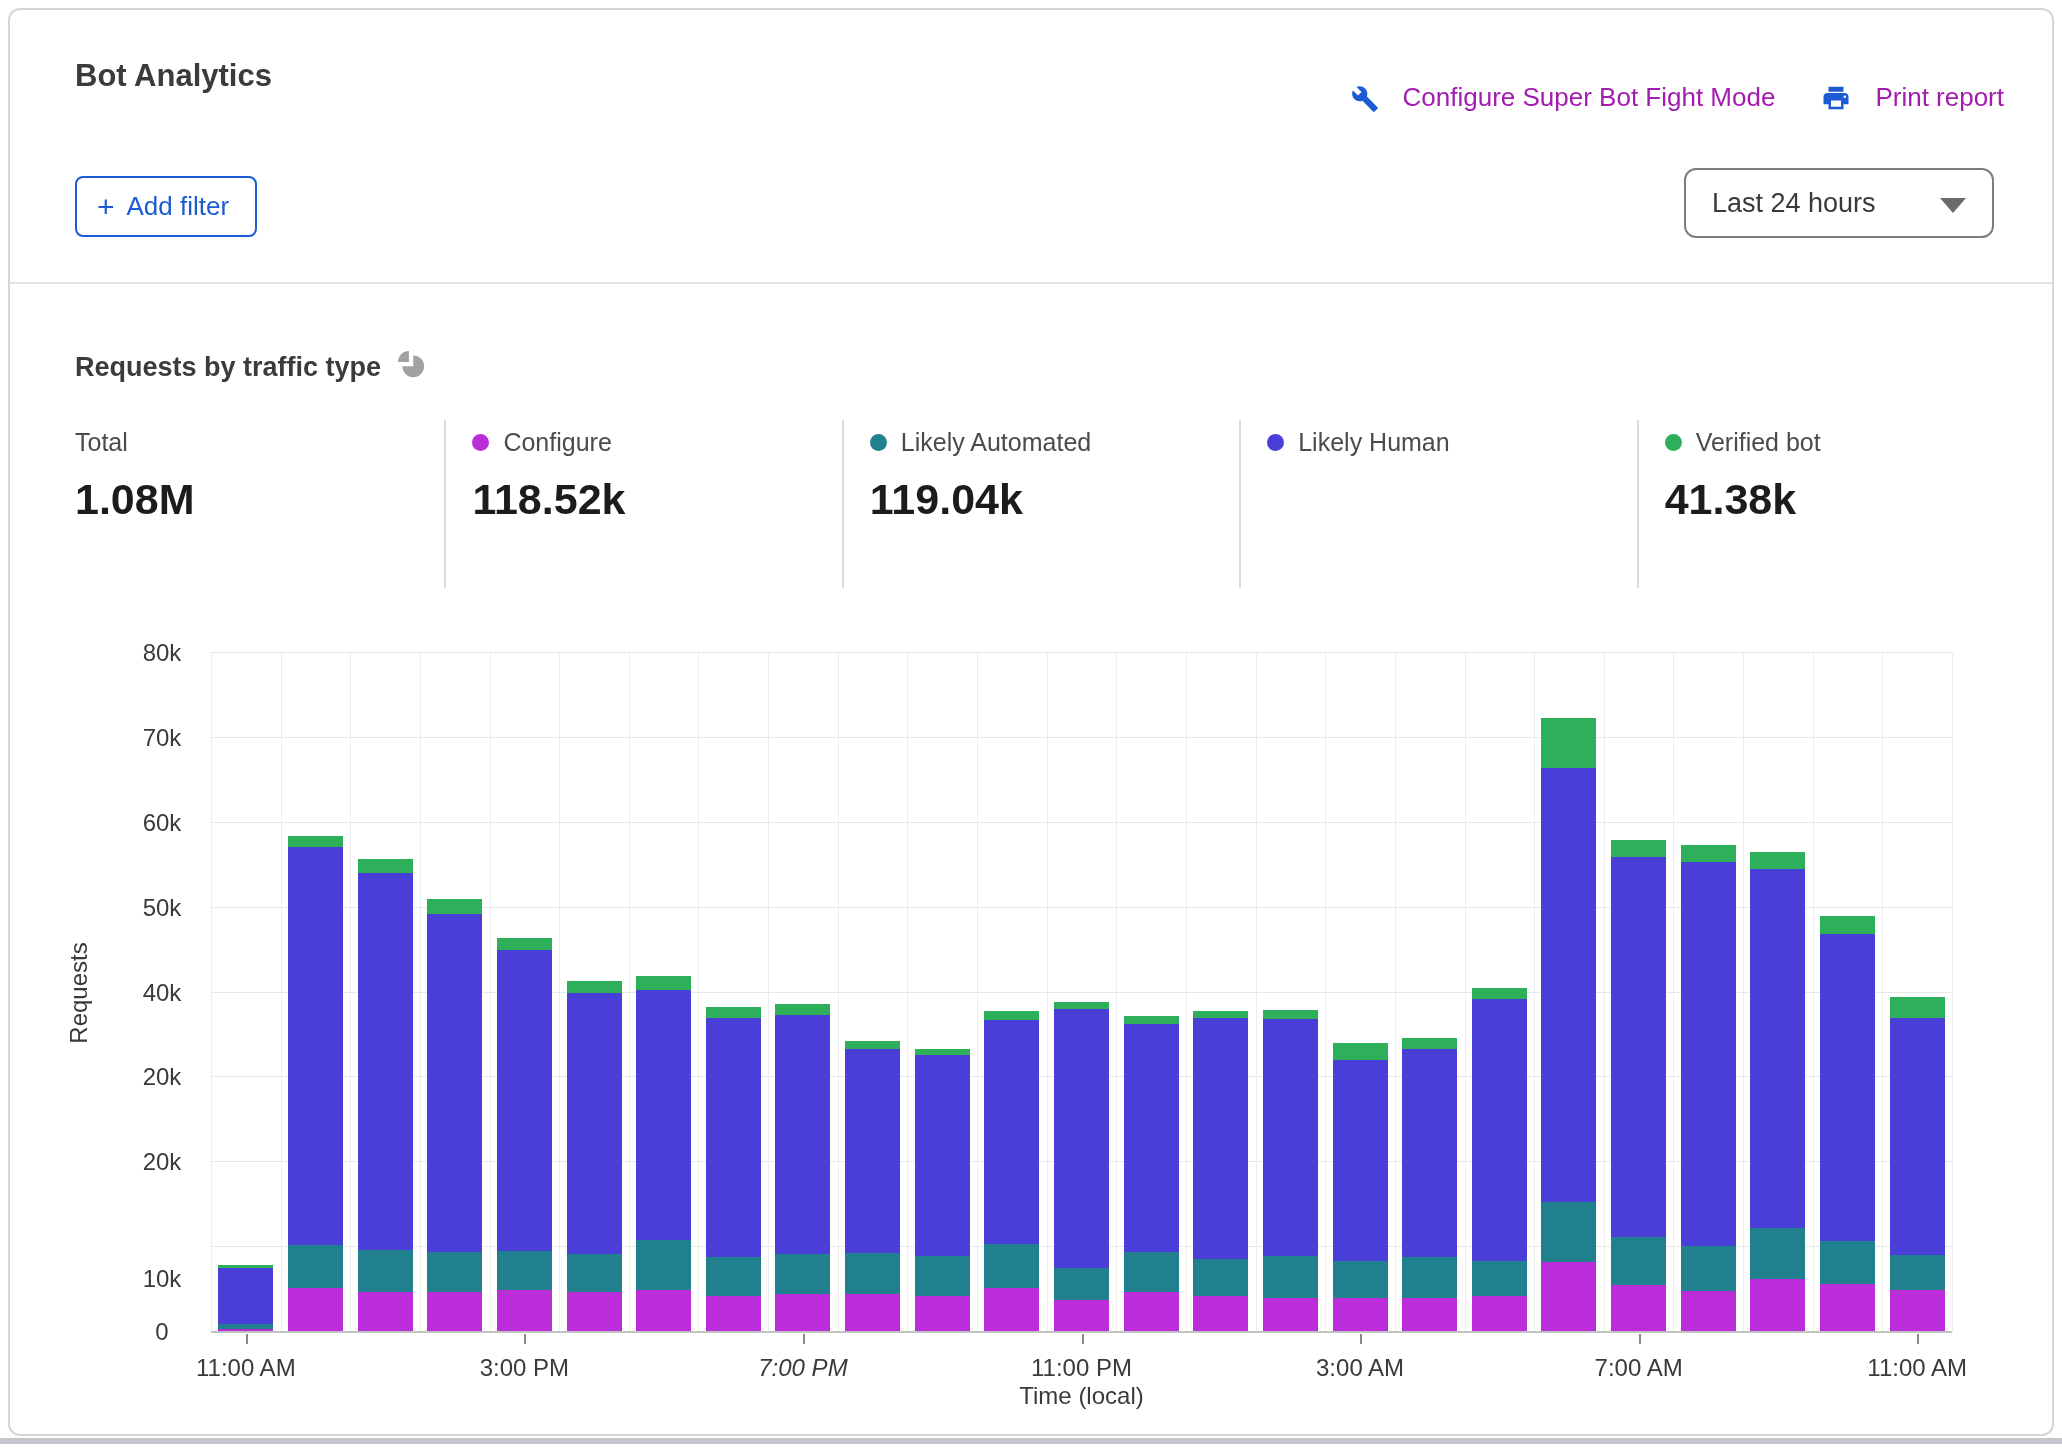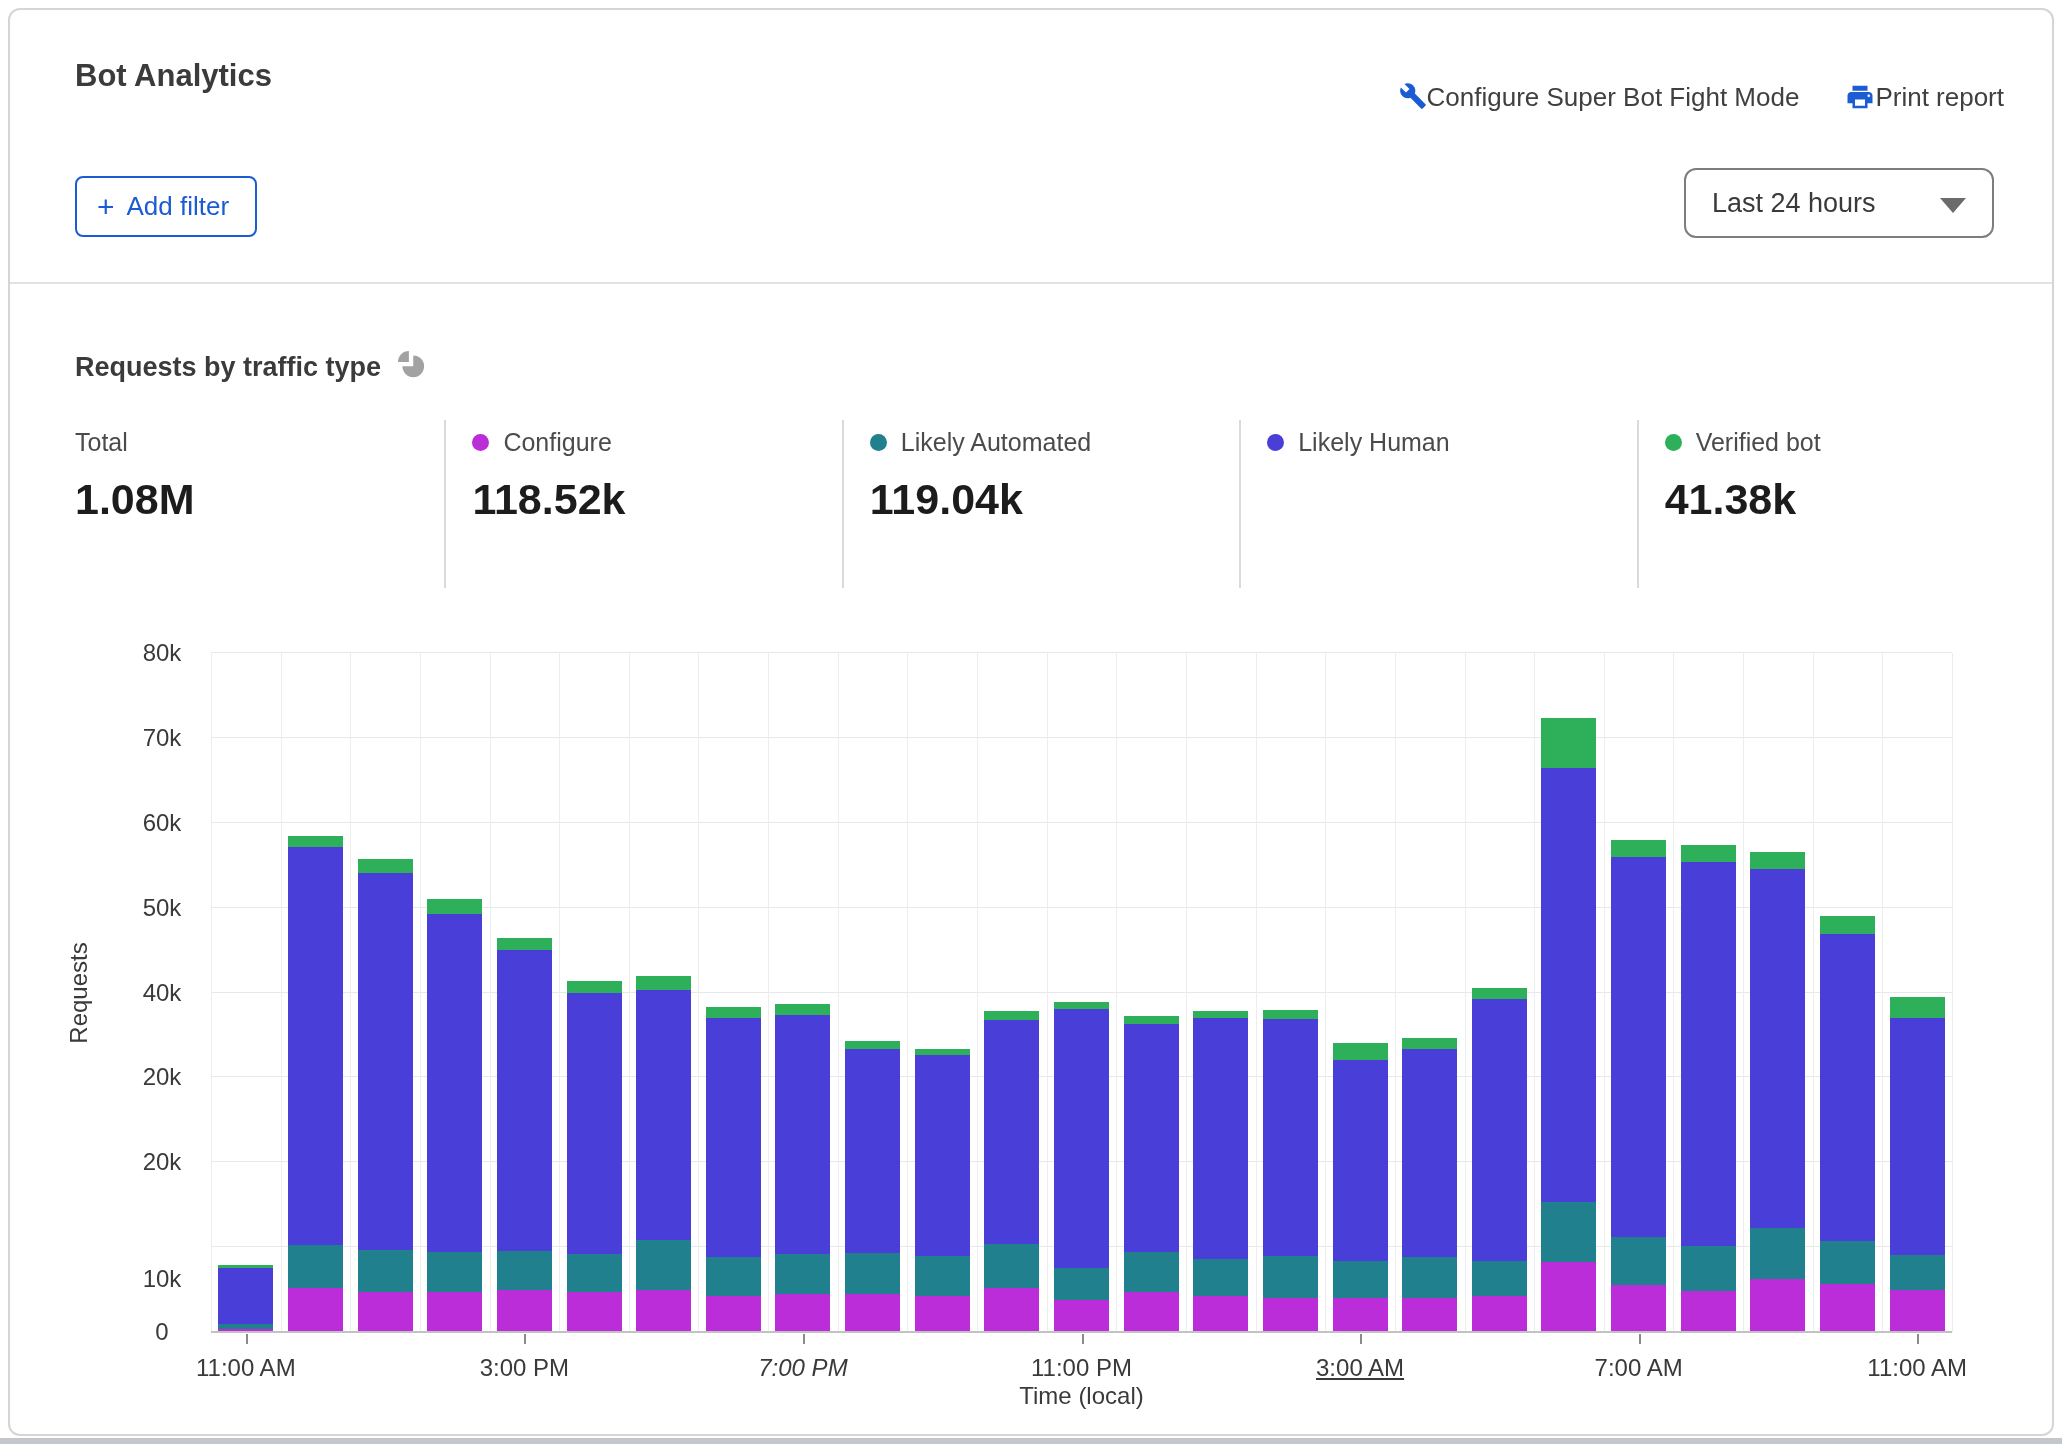--- a/index.html
+++ b/index.html
@@ -5,21 +5,21 @@
   html,body{margin:0;padding:0;background:#fff;}
   body{width:2062px;height:1450px;position:relative;overflow:hidden;
        font-family:"Liberation Sans","DejaVu Sans",sans-serif;color:#3b3b3b;}
   .card{position:absolute;left:8px;top:8px;width:2042px;height:1424px;
         background:#fff;border:2px solid #d5d5d5;border-radius:12px;}
   .bottom-strip{position:absolute;left:0;top:1438px;width:2062px;height:6px;background:#c3c7cb;}
 
   
   .page-title{position:absolute;left:65px;top:48px;font-size:31px;font-weight:700;color:#3b3b3b;}
   .header-links{position:absolute;top:72px;right:48px;display:flex;gap:46px;align-items:center;}
-  .hlink{display:flex;align-items:flex-start;gap:0;color:#404040;font-size:26px;cursor:pointer;text-decoration:none;}
+  .hlink{display:flex;align-items:flex-end;gap:24px;color:#a21caf;font-size:26px;cursor:pointer;text-decoration:none;}
   .hlink svg{display:block;}
   .add-filter{position:absolute;left:65px;top:166px;display:flex;align-items:center;gap:12px;
               border:2px solid #1b5cd5;border-radius:8px;background:#fff;color:#1b5cd5;
               font-size:26px;padding:13px 26px 13px 20px;cursor:pointer;
               font-family:"Liberation Sans","DejaVu Sans",sans-serif;}
   .add-filter .plus{font-size:30px;line-height:24px;font-weight:400;}
   .dropdown{position:absolute;top:158px;right:58px;width:306px;height:66px;border:2px solid #7d7d7d;
             border-radius:12px;display:flex;align-items:center;background:#fff;cursor:pointer;}
   .dropdown .dd-text{margin-left:26px;font-size:27px;color:#3a3a3a;}
   .caret{position:absolute;right:26px;top:28px;width:0;height:0;
@@ -342,21 +342,21 @@
   <div id="xticks">
       <div class="xtick-mark" style="left: 235.82px; top: 1324px;"></div>
       <div class="xtick-label" style="left: 235.82px; top: 1344px;">11:00 AM</div>
       <div class="xtick-mark" style="left: 514.38px; top: 1324px;"></div>
       <div class="xtick-label" style="left: 514.38px; top: 1344px;">3:00 PM</div>
       <div class="xtick-mark" style="left: 792.94px; top: 1324px;"></div>
       <div class="xtick-label" style="left: 792.94px; top: 1344px; font-style: italic;">7:00 PM</div>
       <div class="xtick-mark" style="left: 1071.5px; top: 1324px;"></div>
       <div class="xtick-label" style="left: 1071.5px; top: 1344px;">11:00 PM</div>
       <div class="xtick-mark" style="left: 1350.06px; top: 1324px;"></div>
-      <div class="xtick-label" style="left: 1350.06px; top: 1344px; text-decoration: underline;">3:00 AM</div>
+      <div class="xtick-label" style="left: 1350.06px; top: 1344px;">3:00 AM</div>
       <div class="xtick-mark" style="left: 1628.62px; top: 1324px;"></div>
       <div class="xtick-label" style="left: 1628.62px; top: 1344px;">7:00 AM</div>
       <div class="xtick-mark" style="left: 1907.18px; top: 1324px;"></div>
       <div class="xtick-label" style="left: 1907.18px; top: 1344px;">11:00 AM</div>
     </div>
   <div class="xlabel"><span id="xlabel">Time (local)</span></div>
 
 </div>
 
 <div class="bottom-strip"></div>

